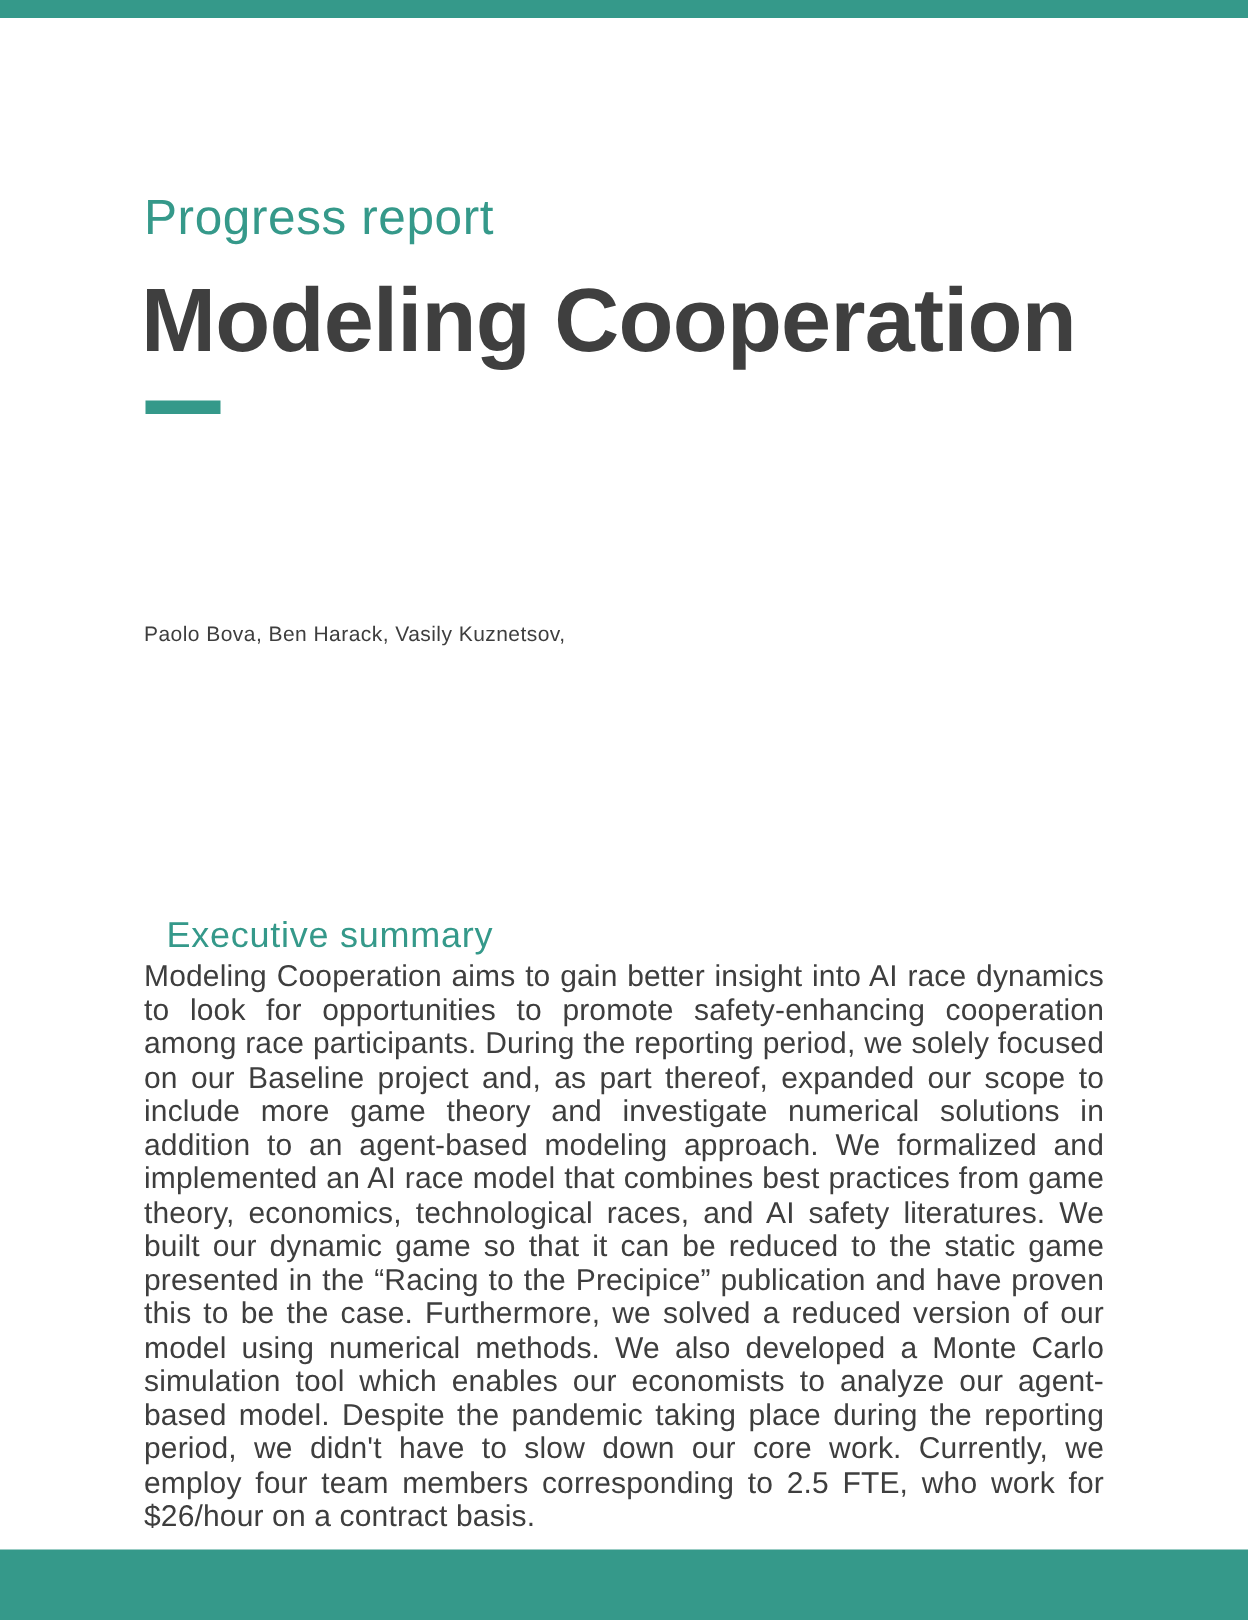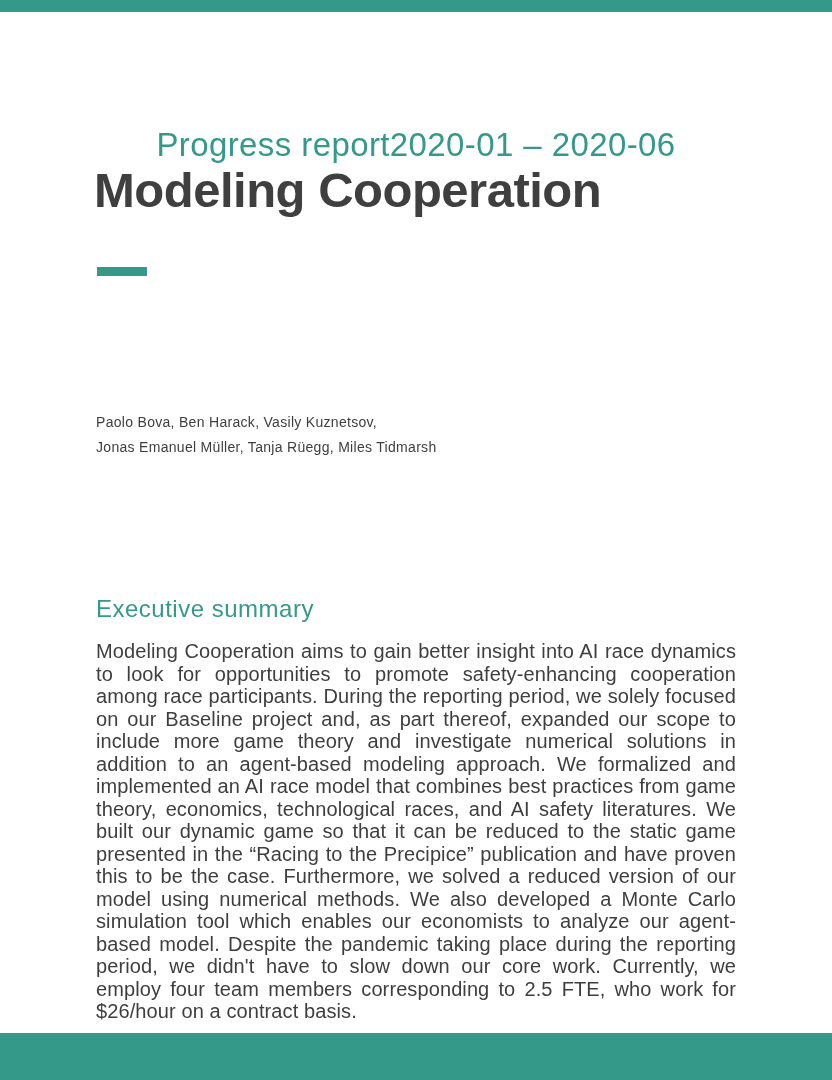--- a/index.html
+++ b/index.html
@@ -27,35 +27,35 @@
   .accent-bar.bottom {
     bottom: 0;
     height: 47px;
   }
   .header-line {
     position: absolute;
     left: 96px;
     top: 126px;
     width: 640px;
     display: flex;
-    justify-content: center;
+    justify-content: space-between;
     align-items: baseline;
     color: var(--accent, #35998A);
     font-size: 33px;
     font-weight: 300;
     letter-spacing: 0.4px;
     white-space: nowrap;
   }
   .doc-title {
     position: absolute;
     left: 94px;
-    top: 160px;
+    top: 176px;
     width: 700px;
     color: var(--title-text, #3F3F3F);
-    font-size: 49px;
+    font-size: 60px;
     font-weight: 700;
     letter-spacing: -0.5px;
     line-height: 1.25;
     white-space: nowrap;
   }
   .title-dash {
     position: absolute;
     left: 97px;
     top: 267px;
     width: 50px;
@@ -97,29 +97,27 @@
     text-justify: inter-word;
   }
 </style>
 </head>
 <body>
 
 <div class="accent-bar top"></div>
 
 <div class="header-line">
   <span>Progress report</span>
-  <span>2020-01 – 2020-06</span>
 </div>
 
 <h1 class="doc-title" style="margin:0;">Modeling Cooperation</h1>
 
 <div class="title-dash"></div>
 
 <div class="authors">
   <div>Paolo Bova, Ben Harack, Vasily Kuznetsov,</div>
-  <div>Jonas Emanuel Müller, Tanja Rüegg, Miles Tidmarsh</div>
 </div>
 
-<h2 class="summary-heading" style="margin:0;">Executive summary</h2>
+<h2 class="summary-heading" style="margin:15px;">Executive summary</h2>
 
 <p class="summary-body" style="margin:0;">Modeling Cooperation aims to gain better insight into AI race dynamics to look for opportunities to promote safety-enhancing cooperation among race participants. During the reporting period, we solely focused on our Baseline project and, as part thereof, expanded our scope to include more game theory and investigate numerical solutions in addition to an agent-based modeling approach. We formalized and implemented an AI race model that combines best practices from game theory, economics, technological races, and AI safety literatures. We built our dynamic game so that it can be reduced to the static game presented in the “Racing to the Precipice” publication and have proven this to be the case. Furthermore, we solved a reduced version of our model using numerical methods. We also developed a Monte Carlo simulation tool which enables our economists to analyze our agent-based model. Despite the pandemic taking place during the reporting period, we didn't have to slow down our core work. Currently, we employ four team members corresponding to 2.5 FTE, who work for $26/hour on a contract basis.</p>
 
 <div class="accent-bar bottom"></div>
 
 </body></html>

